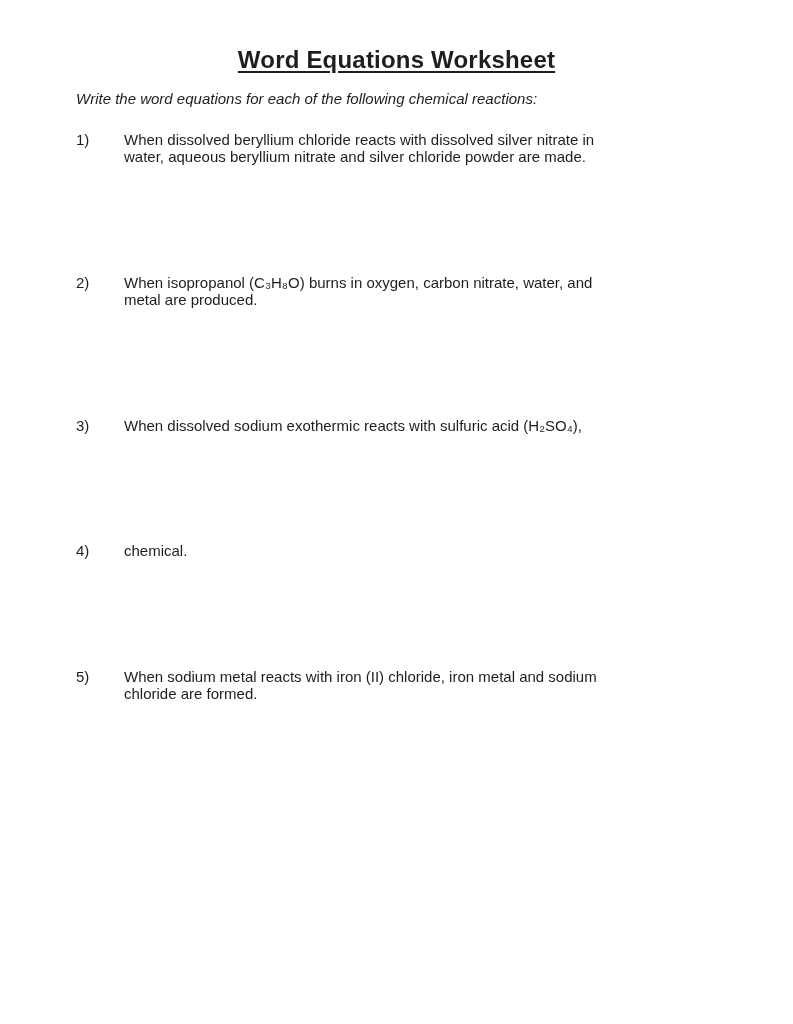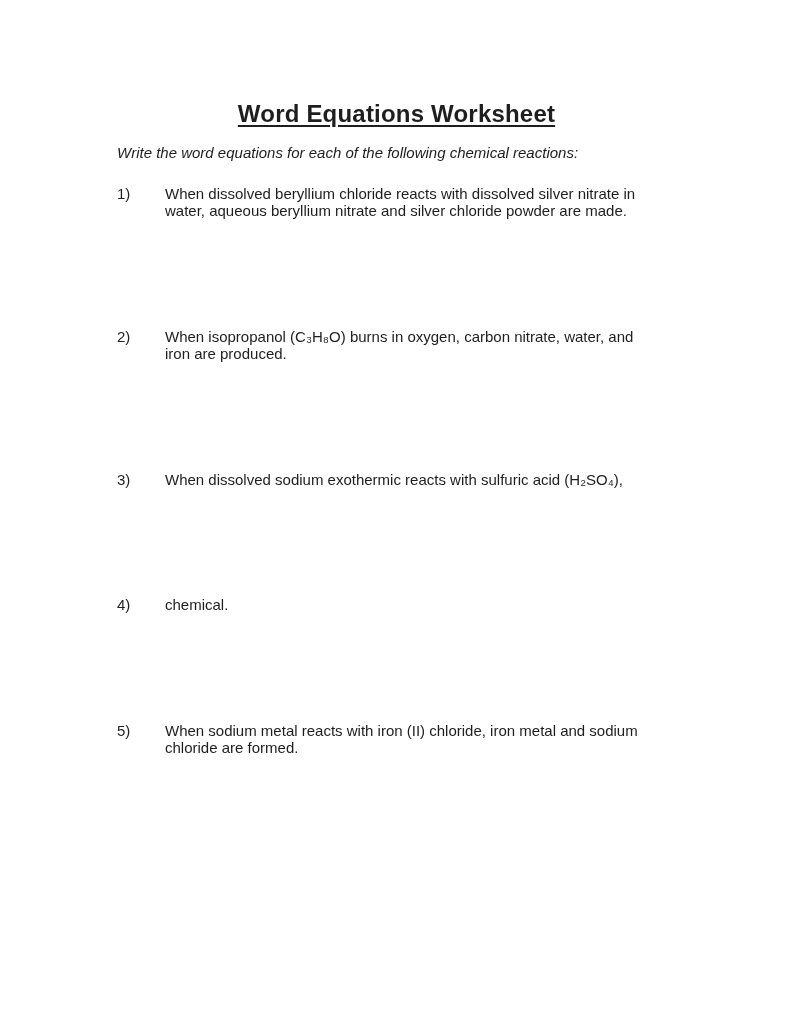--- a/index.html
+++ b/index.html
@@ -8,39 +8,39 @@
   }
   body {
     width: 793px;
     height: 1024px;
     background: #ffffff;
     color: #1e1e1e;
     font-family: "Liberation Sans", sans-serif;
     overflow: hidden;
   }
   .page {
-    padding-top: 100px;
+    padding-top: 46px;
     box-sizing: border-box;
     width: 793px;
     height: 1024px;
   }
   .title-wrap {
     text-align: center;
     margin-bottom: 16px;
   }
   .title {
     font-size: 24px;
     font-weight: bold;
     text-decoration: underline;
     text-decoration-thickness: 2px;
     text-underline-offset: 3px;
     letter-spacing: 0.2px;
   }
   .content {
-    margin-left: 117px;
+    margin-left: 76px;
     margin-right: 80px;
   }
   .instruction {
     font-style: italic;
     font-size: 15px;
     line-height: 17.5px;
     margin-bottom: 23px;
   }
   .item-row {
     display: flex;
@@ -77,21 +77,21 @@
           <div class="item-number">1)</div>
           <div class="item-text">
             <div class="item-line">When dissolved beryllium chloride reacts with dissolved silver nitrate in</div>
             <div class="item-line">water, aqueous beryllium nitrate and silver chloride powder are made.</div>
           </div>
         </div>
         <div class="item-row">
           <div class="item-number">2)</div>
           <div class="item-text">
             <div class="item-line">When isopropanol (C₃H₈O) burns in oxygen, carbon nitrate, water, and</div>
-            <div class="item-line">iron are produced.</div>
+            <div class="item-line">metal are produced.</div>
           </div>
         </div>
         <div class="item-row">
           <div class="item-number">3)</div>
           <div class="item-text">
             <div class="item-line">When dissolved sodium exothermic reacts with sulfuric acid (H₂SO₄),</div>
           </div>
         </div>
         <div class="item-row">
           <div class="item-number">4)</div>

